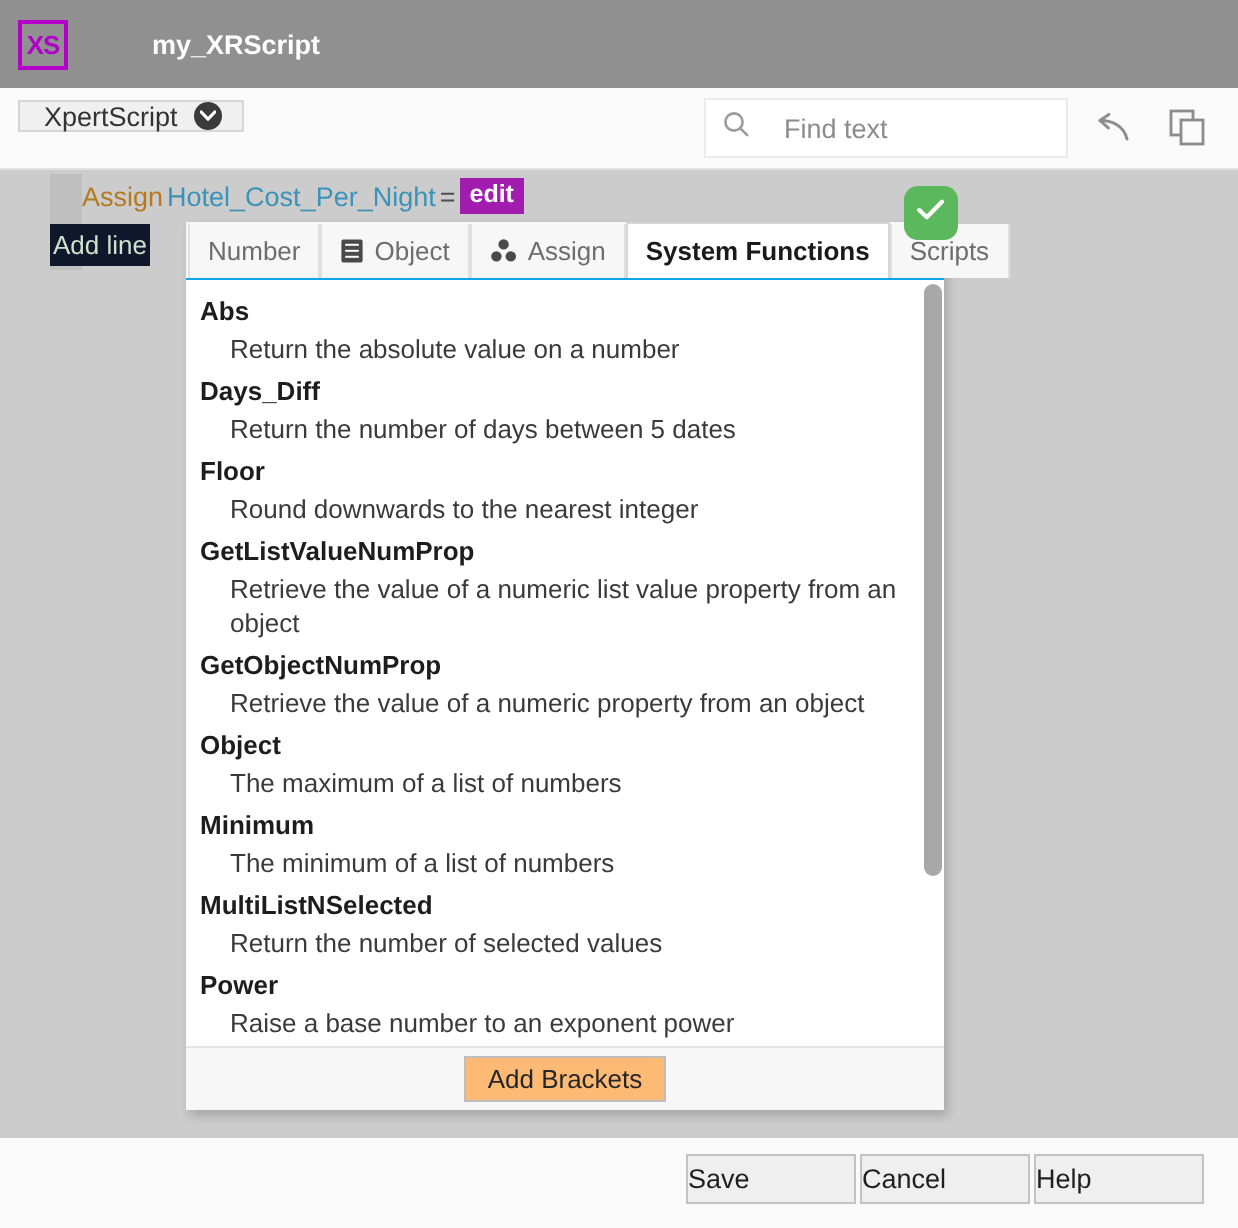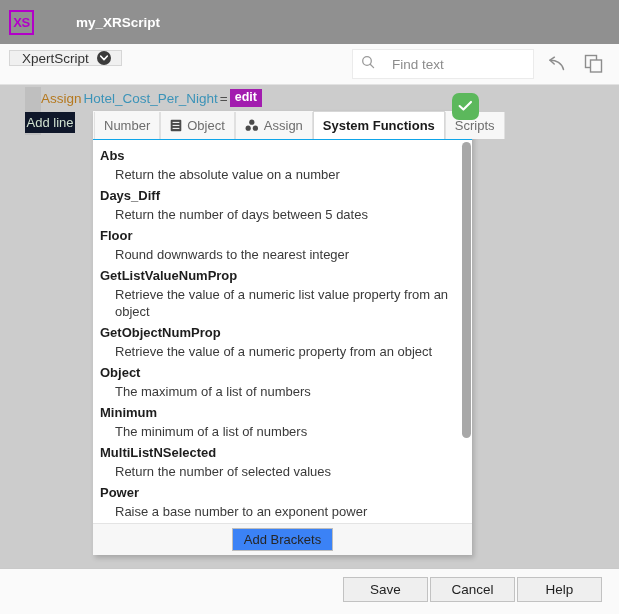--- a/index.html
+++ b/index.html
@@ -259,21 +259,21 @@
 
   .popup-footer {
     height: 31px;
     background: #f7f7f7;
     display: flex;
     align-items: center;
     justify-content: center;
     border-top: 1px solid #e4e4e4;
   }
   .brackets-btn {
-    background: #3b82f6;
+    background: #fdba74;
     border: 1px solid #bdbdbd;
     font-size: 13px;
     color: #262626;
     padding: 3px 11px;
     cursor: pointer;
     font-family: "Liberation Sans", sans-serif;
   }
 
   
   .bottombar {
@@ -288,21 +288,20 @@
     position: absolute;
     top: 8px;
     width: 85px; height: 25px;
     background: #efefef;
     border: 1px solid #c2c2c2;
     box-sizing: border-box;
     font-size: 13.5px;
     color: #1f1f1f;
     display: flex;
     align-items: center;
-    justify-content: center;
     cursor: pointer;
     font-family: "Liberation Sans", sans-serif;
   }
   #save-button   { left: 343px; }
   #cancel-button { left: 430px; }
   #help-button   { left: 517px; }
 </style>
 </head>
 <body>
 

